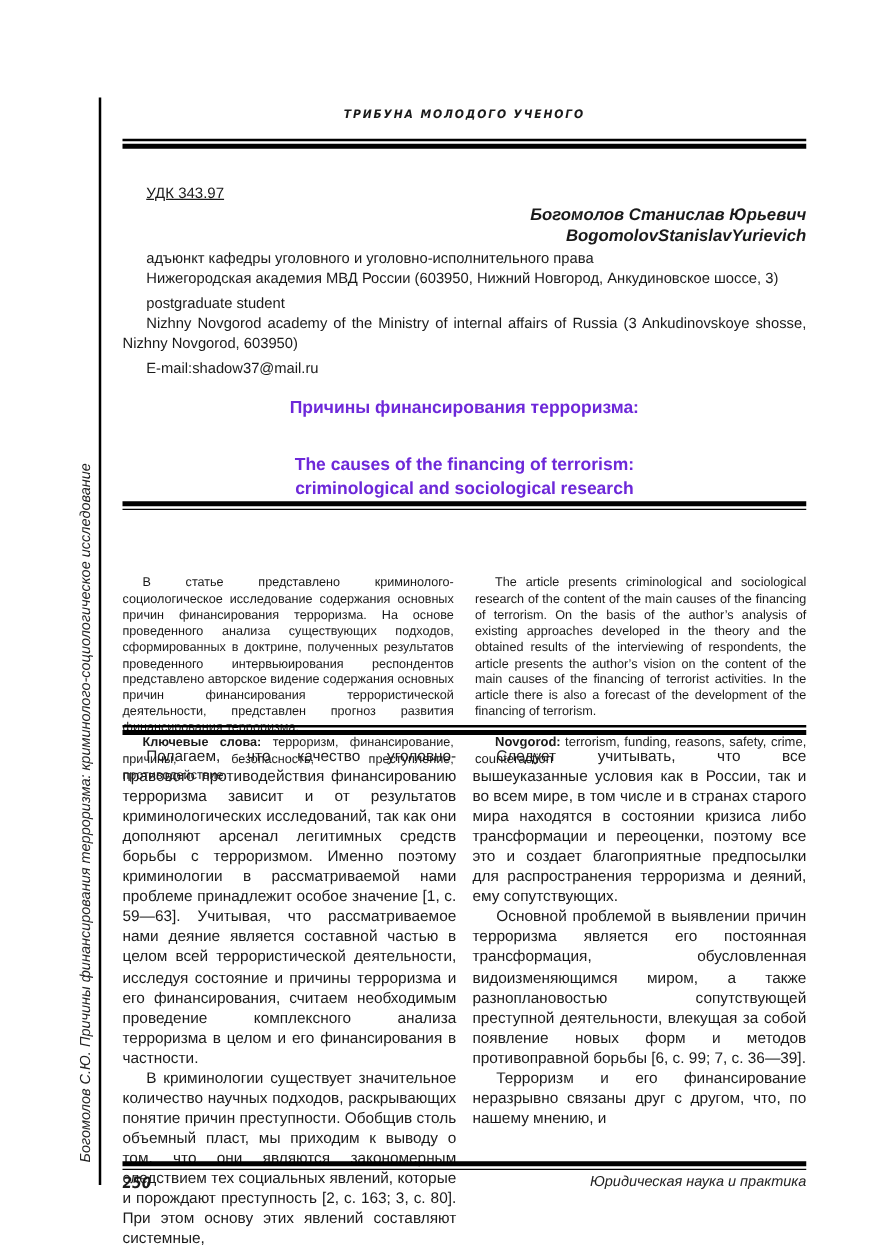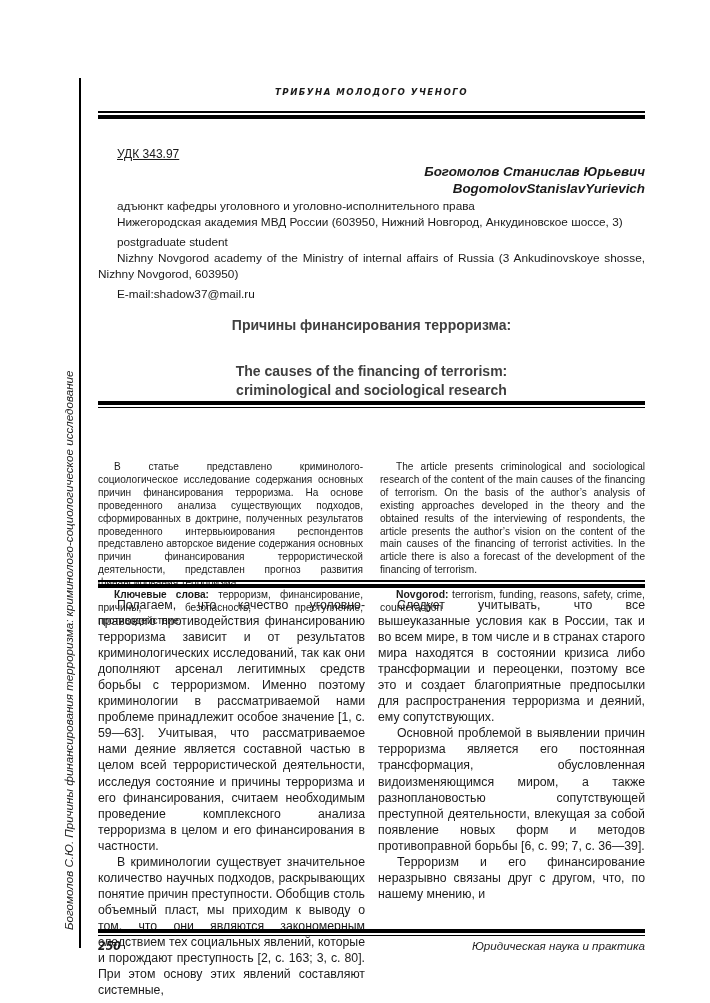--- a/index.html
+++ b/index.html
@@ -11,21 +11,21 @@
                  transform: rotate(-90deg); font-style: italic; font-size: 11.6px; color: #222;
                  white-space: nowrap; text-align: left; }
     .section-title { position: absolute; left: 98px; width: 547px; top: 86px; text-align: center;
                      font-family: "DejaVu Sans", sans-serif; font-weight: bold; font-style: italic;
                      font-size: 9.4px; letter-spacing: 1.6px; transform: scaleX(0.92); }
     .rule { position: absolute; left: 98px; width: 547px; background: #000; }
     .udk { left: 117px; top: 147px; font-size: 12px; text-decoration: underline; }
     .author { right: 65px; text-align: right; font-weight: bold; font-style: italic; font-size: 13.4px; }
     .p { position: absolute; font-size: 11.8px; line-height: 16px; }
     .indent { text-indent: 19px; }
-    .title-blue { position: absolute; left: 98px; width: 547px; text-align: center; color: #404040;
+    .title-blue { position: absolute; left: 98px; width: 547px; text-align: center; color: #6d28d9;
                   font-weight: bold; font-size: 14px; line-height: 19px; }
     .abstract { position: absolute; font-size: 10.1px; line-height: 12.9px; text-align: justify; text-indent: 16px; margin-top: 40px; }
     .body-col { position: absolute; font-size: 12.3px; line-height: 16.05px; text-align: justify; }
     .body-col p { margin: 0; text-indent: 19px; }
     .footer-num { position: absolute; left: 98px; top: 938px; font-family: "DejaVu Sans", sans-serif;
                   font-weight: bold; font-style: italic; font-size: 12.5px; transform: scaleX(0.88); transform-origin: 0 0; }
     .footer-journal { position: absolute; right: 65px; top: 939px; font-style: italic; font-size: 11.6px; color: #222; }
   </style>
 </head>
 <body>

